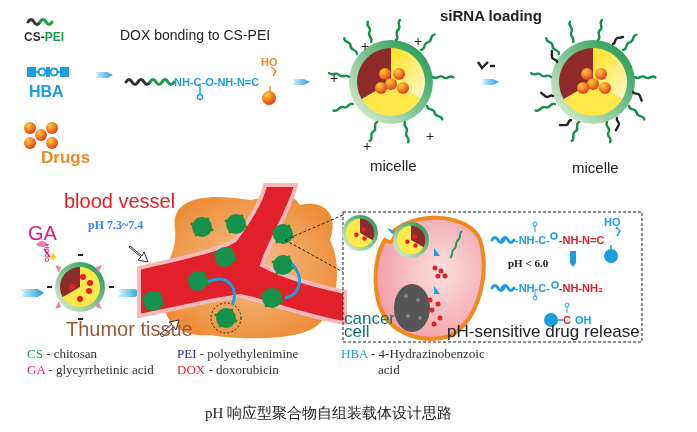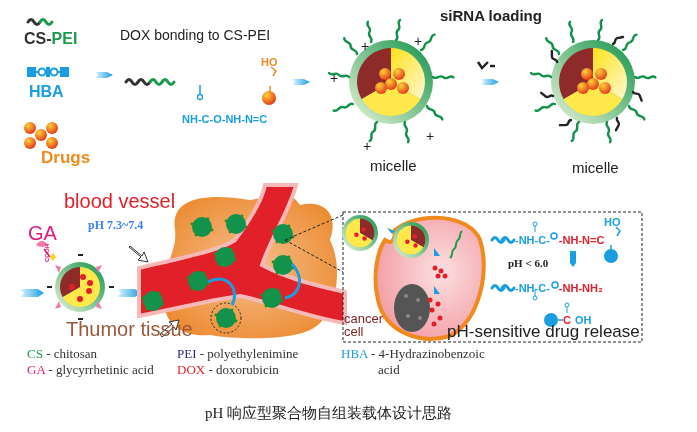--- a/index.html
+++ b/index.html
@@ -257,46 +257,46 @@
   <path d="M616 227 l4 4 l-3 5" fill="none" stroke="#1a9ee0" stroke-width="1.5"></path>
   <line x1="611" y1="245" x2="611" y2="250" stroke="#1a9ee0" stroke-width="1.5"></line>
   <circle cx="611" cy="256" r="7" fill="#1a9ee0"></circle>
   <path d="M570 251 h6 v12 l-3 4 l-3 -4 z" fill="#1a9ee0"></path>
   <circle cx="551" cy="320" r="7" fill="#1a9ee0"></circle>
   <line x1="558" y1="320" x2="563" y2="320" stroke="#1a9ee0" stroke-width="1.5"></line>
   <line x1="567" y1="307" x2="567" y2="313" stroke="#1a9ee0"></line>
   <circle cx="567" cy="305" r="2" fill="none" stroke="#1a9ee0"></circle>
 </svg>
 
-<div class="abs lbl-bold" style="left:24px;top:30px;font-size:16px;">
+<div class="abs lbl-bold" style="left:24px;top:30px;font-size:12px;">
   <span style="color:#333">CS-</span><span style="color:#1a9a4a">PEI</span>
 </div>
 <div class="abs lbl-bold" style="left:29px;top:83px;font-size:16px;color:#1a9ee0;">HBA</div>
 <div class="abs lbl-bold" style="left:24px;top:148px;font-size:17px;color:#f08a1e;margin-left:17px;">Drugs</div>
 
 <div class="abs" style="left:120px;top:27px;font-size:14px;color:#222;">DOX bonding to CS-PEI</div>
-<div class="abs chem" style="left:182px;top:76px;color:#1a9ee0;margin-top:37px;">NH-C-O-NH-N=C</div>
+<div class="abs chem" style="left:174px;top:76px;color:#1a9ee0;">NH-C-O-NH-N=C</div>
 <div class="abs chem" style="left:261px;top:56px;color:#f08a1e;">HO</div>
 
 <div class="abs lbl-bold" style="left:440px;top:7px;font-size:15px;color:#222;">siRNA loading</div>
 <div class="abs" style="left:370px;top:157px;font-size:15px;color:#222;">micelle</div>
 <div class="abs" style="left:572px;top:159px;font-size:15px;color:#222;">micelle</div>
 <div class="abs" style="left:361px;top:38px;font-size:14px;color:#222;">+</div>
 <div class="abs" style="left:414px;top:33px;font-size:14px;color:#222;">+</div>
 <div class="abs" style="left:330px;top:70px;font-size:14px;color:#222;">+</div>
 <div class="abs" style="left:363px;top:138px;font-size:14px;color:#222;">+</div>
 <div class="abs" style="left:426px;top:128px;font-size:14px;color:#222;">+</div>
 
 <div class="abs" style="left:28px;top:222px;font-size:20px;color:#e0197d;">GA</div>
 <div class="abs" style="left:44px;top:262px;font-size:6px;color:#e0197d;transform:rotate(-90deg);transform-origin:left top;font-weight:bold;">COOH</div>
 <div class="abs" style="left:64px;top:190px;font-size:20px;color:#e2202a;">blood vessel</div>
 <div class="abs serif" style="left:88px;top:218px;font-size:12px;font-weight:bold;color:#3b82f6;">pH 7.3~7.4</div>
 <div class="abs" style="left:30px;top:318px;font-size:20px;color:#9a5a3a;margin-left:36px;">Thumor tissue</div>
 
-<div class="abs" style="left:344px;top:312px;font-size:13px;color:#7f1d1d;line-height:13px;">
+<div class="abs" style="left:344px;top:312px;font-size:17px;color:#0f766e;line-height:13px;">
   <div>cancer</div>
   <div>cell</div>
 </div>
 <div class="abs" style="left:447px;top:322px;font-size:17px;color:#222;">pH-sensitive drug release</div>
 
 <div class="abs chem" style="left:515px;top:234px;">
   <span style="color:#1a9ee0">-NH-C-</span><span style="display:inline-block;width:9px"></span><span style="color:#e2202a">-NH-N=C</span>
 </div>
 <div class="abs chem" style="left:604px;top:216px;color:#1a9ee0;">HO</div>
 <div class="abs serif" style="left:508px;top:257px;font-size:11px;font-weight:bold;color:#222;">pH  &lt;  6.0</div>

